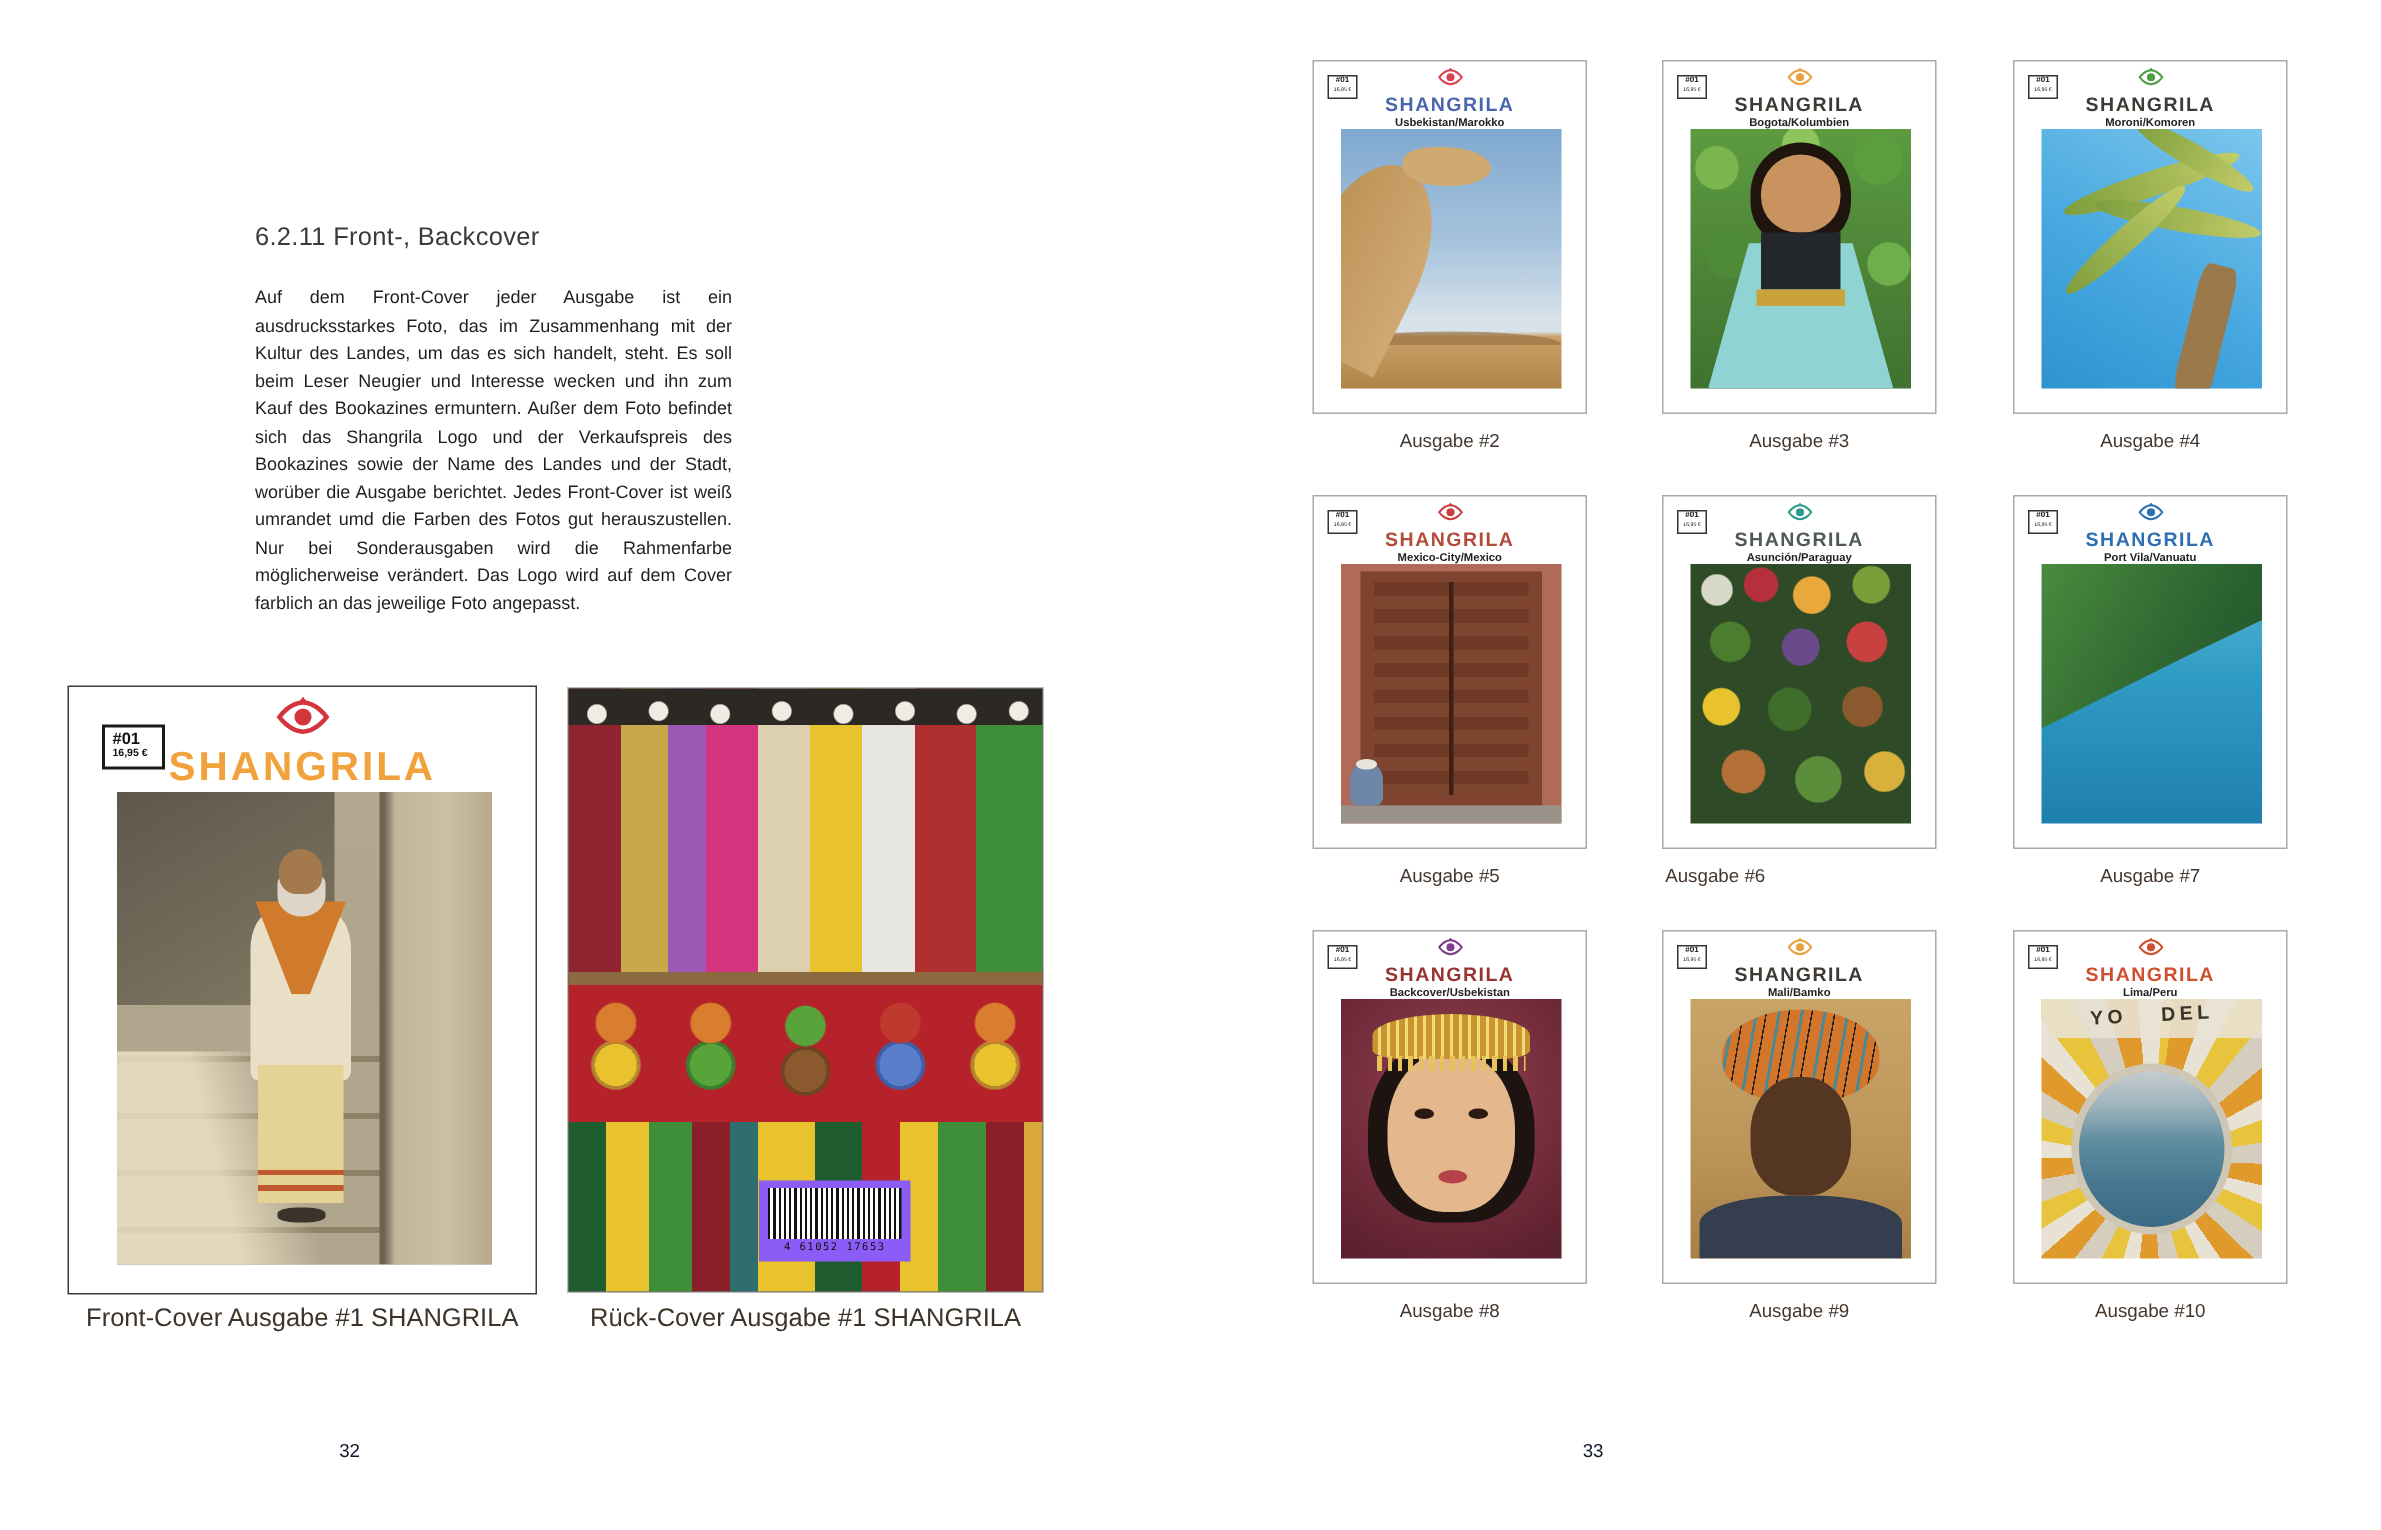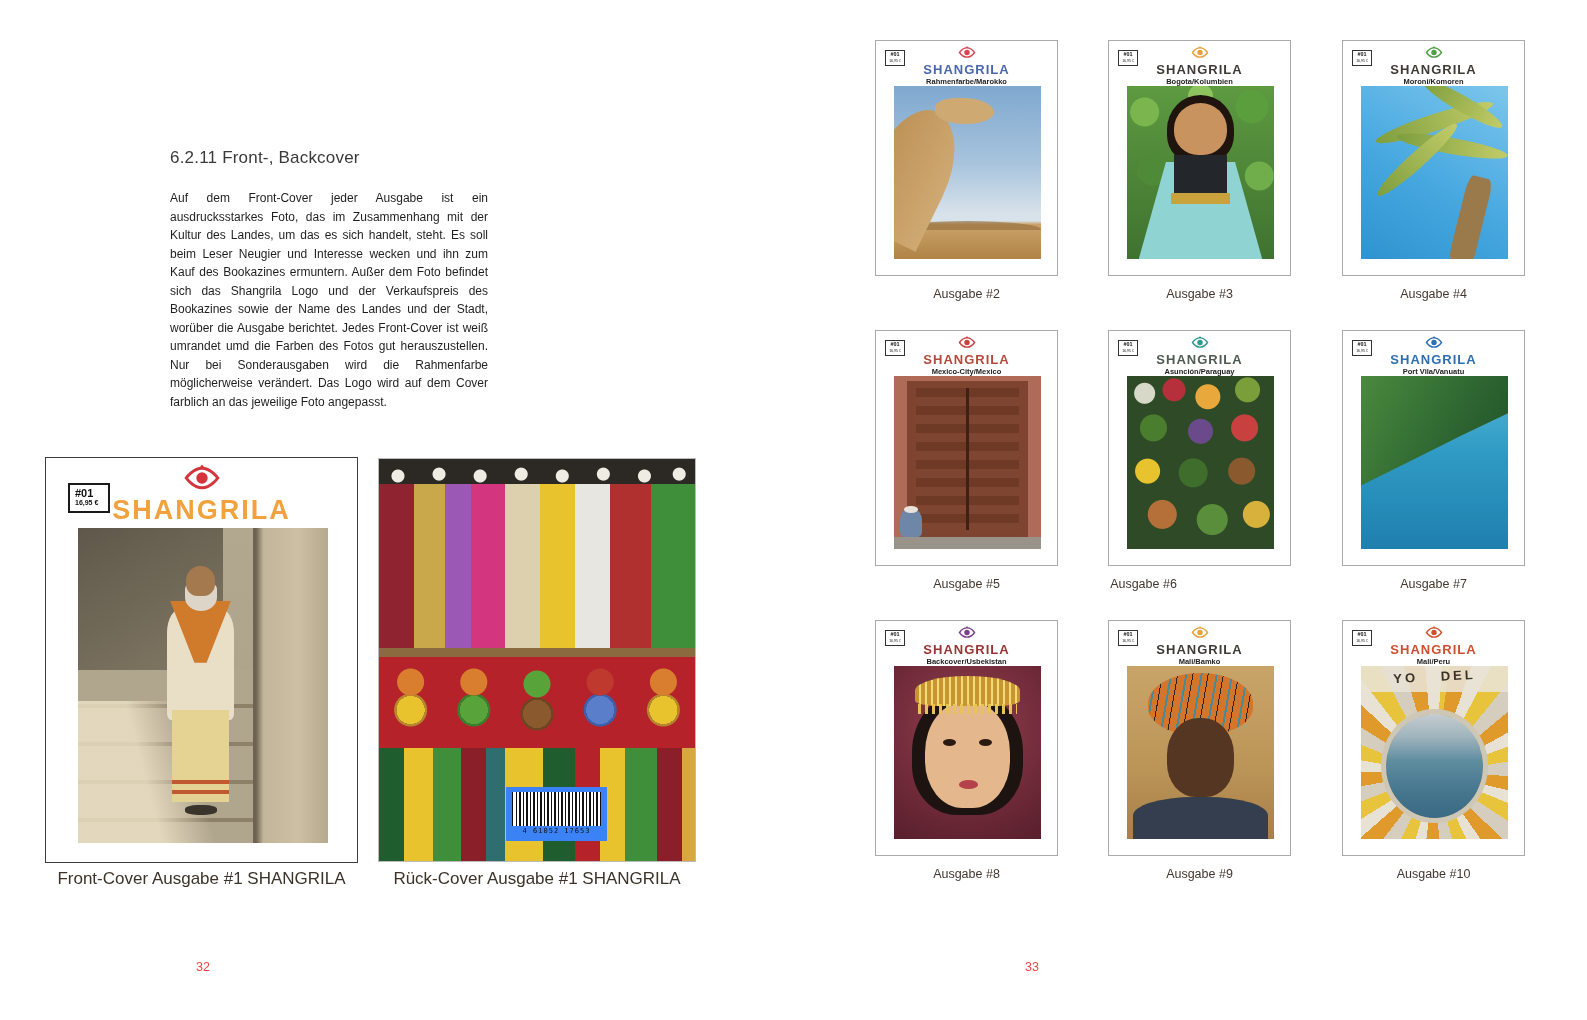--- a/index.html
+++ b/index.html
@@ -58,29 +58,29 @@
       radial-gradient(circle at 70% 34%,#c0392e 0 13px,transparent 14px),
       radial-gradient(circle at 90% 34%,#d87e2e 0 13px,transparent 14px),
       radial-gradient(circle at 10% 62%,#e8c32e 0 14px,#b5862e 14px 16px,transparent 17px),
       radial-gradient(circle at 30% 62%,#58a33a 0 14px,#3a7e2e 14px 16px,transparent 17px),
       radial-gradient(circle at 50% 66%,#8a5a2e 0 14px,#6e4520 14px 16px,transparent 17px),
       radial-gradient(circle at 70% 62%,#5a7ec9 0 14px,#3f5fa8 14px 16px,transparent 17px),
       radial-gradient(circle at 90% 62%,#e8c32e 0 14px,#b5862e 14px 16px,transparent 17px),
       #b5222a;}
   .bc-yarn{position:absolute;left:0;top:72%;width:100%;height:28%;
     background:linear-gradient(90deg,#1f5c2e 0 8%,#e8c32e 8% 17%,#3f8f3a 17% 26%,#8a1f2a 26% 34%,#2e6e6e 34% 40%,#e8c32e 40% 52%,#1f5c2e 52% 62%,#b5222a 62% 70%,#e8c32e 70% 78%,#3f8f3a 78% 88%,#8a1f2a 88% 96%,#d8a83c 96% 100%);}
-  .bc-barcode{position:absolute;left:127px;top:328px;width:101px;height:54px;background:#3b82f6;padding:5px 6px 2px 6px;box-sizing:border-box;}
+  .bc-barcode{position:absolute;left:127px;top:328px;width:101px;height:54px;background:#8b5cf6;padding:5px 6px 2px 6px;box-sizing:border-box;}
   .bc-bars{height:34px;background:repeating-linear-gradient(90deg,#111 0 1.5px,#fff 1.5px 3.5px);}
   .bc-code{font-family:"DejaVu Sans Mono", monospace;font-size:7px;letter-spacing:1px;text-align:center;color:#111;line-height:10px;}
 
   .big-caption{position:absolute;top:869px;font-size:17px;color:#3d3329;text-align:center;}
   .big-caption.front{left:45px;width:313px;}
   .big-caption.back{left:378px;width:318px;}
 
-  .page-number{position:absolute;top:960px;width:44px;text-align:left;font-size:12.5px;color:#ef4444;}
+  .page-number{position:absolute;top:960px;width:44px;text-align:right;font-size:12.5px;color:#0f172a;}
   .page-number.left{left:196px;}
   .page-number.right{left:1025px;}
 
   
   .mini-card{position:absolute;width:183px;height:236px;background:#fff;border:1px solid #aaa;box-sizing:border-box;}
   .mini-head{position:absolute;left:0;top:4px;width:100%;text-align:center;}
   .mini-brand{font-size:13px;font-weight:700;letter-spacing:1px;line-height:14px;}
   .mini-location{font-size:7.5px;font-weight:600;color:#222;line-height:9px;}
   .mini-badge{position:absolute;left:9px;top:9px;width:20px;height:16px;border:1px solid #333;background:#fff;box-sizing:border-box;text-align:center;overflow:hidden;}
   .mini-badge .num{display:block;font-size:6px;font-weight:700;color:#111;line-height:7px;transform:scale(.9);}
@@ -228,21 +228,21 @@
       </div>
       <div class="mini-head">
         <span class="logo-eye" style="color: rgb(217, 68, 82);">
           <svg width="20" height="13" viewBox="0 0 28 18">
               <path d="M14 0 L16 2.6 L12 2.6 Z" fill="currentColor"></path>
               <path d="M14 2.5 C8 2.5 3.5 9 3.5 9 C3.5 9 8 15.5 14 15.5 C20 15.5 24.5 9 24.5 9 C24.5 9 20 2.5 14 2.5 Z" fill="none" stroke="currentColor" stroke-width="2"></path>
               <circle cx="14" cy="9" r="3.8" fill="currentColor"></circle>
             </svg>
         </span>
         <div class="mini-brand" style="color: rgb(74, 103, 173);">SHANGRILA</div>
-        <div class="mini-location">Rahmenfarbe/Marokko</div>
+        <div class="mini-location">Usbekistan/Marokko</div>
       </div>
       <div class="mini-photo photo-camel">
         <div class="cm-dune"></div>
         <div class="cm-neck"></div>
         <div class="cm-head"></div>
       </div>
     </div>
     <div class="mini-caption" style="left:875px;top:287px;">Ausgabe #2</div>
 
     <div class="mini-card" style="left:1108px;top:40px;">
@@ -425,21 +425,21 @@
       </div>
       <div class="mini-head">
         <span class="logo-eye" style="color: rgb(207, 79, 46);">
           <svg width="20" height="13" viewBox="0 0 28 18">
               <path d="M14 0 L16 2.6 L12 2.6 Z" fill="currentColor"></path>
               <path d="M14 2.5 C8 2.5 3.5 9 3.5 9 C3.5 9 8 15.5 14 15.5 C20 15.5 24.5 9 24.5 9 C24.5 9 20 2.5 14 2.5 Z" fill="none" stroke="currentColor" stroke-width="2"></path>
               <circle cx="14" cy="9" r="3.8" fill="currentColor"></circle>
             </svg>
         </span>
         <div class="mini-brand" style="color: rgb(207, 79, 46);">SHANGRILA</div>
-        <div class="mini-location">Mali/Peru</div>
+        <div class="mini-location">Lima/Peru</div>
       </div>
       <div class="mini-photo photo-mosaic">
         <div class="ms-top"></div>
         <div class="ms-text">YO DEL</div>
         <div class="ms-hole"></div>
       </div>
     </div>
     <div class="mini-caption" style="left:1342px;top:867px;">Ausgabe #10</div>
 
     <div class="page-number right">33</div>

